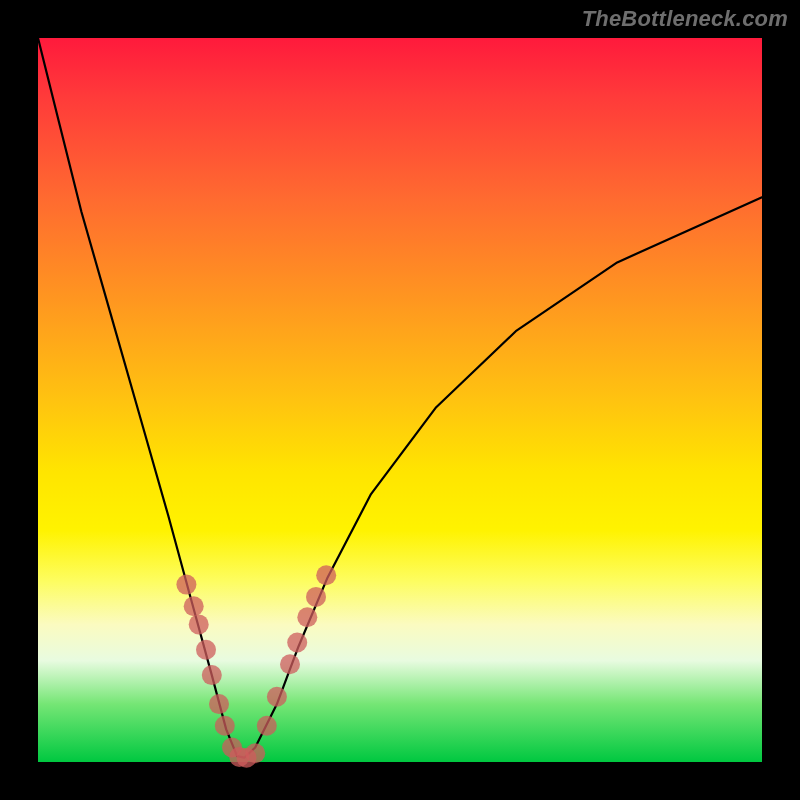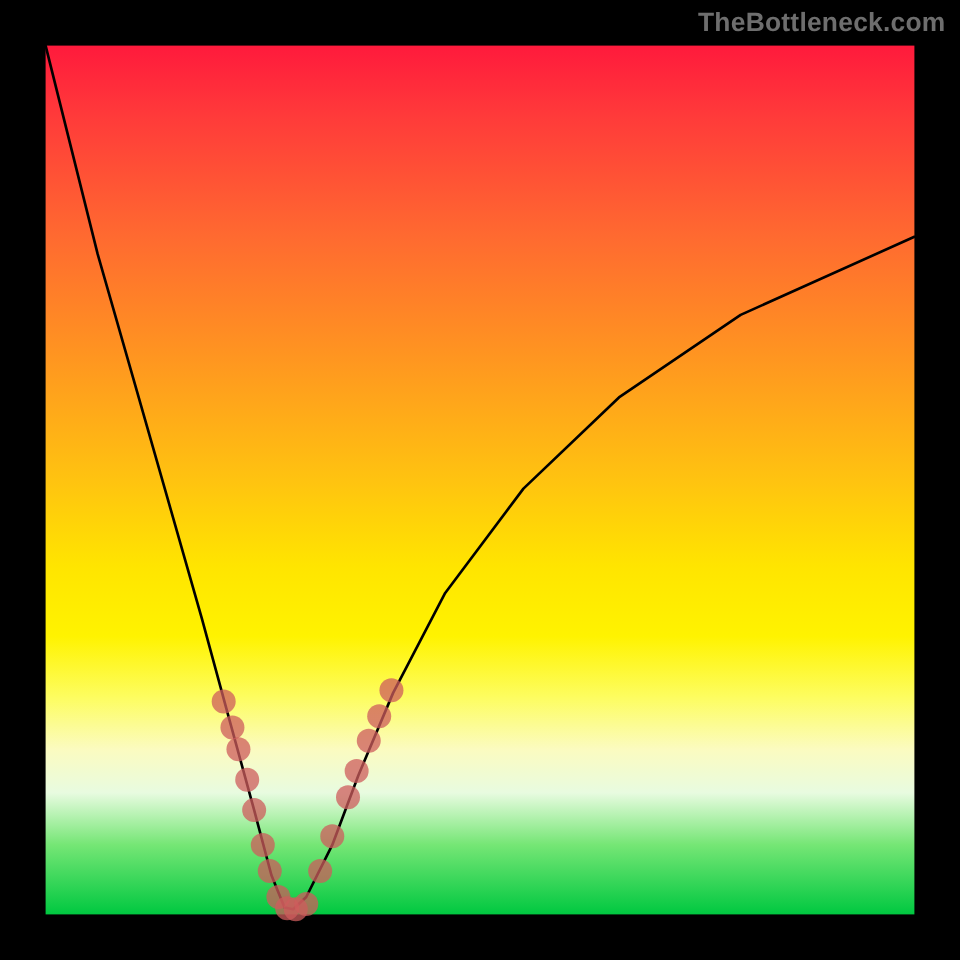--- a/index.html
+++ b/index.html
@@ -9,20 +9,21 @@
     height: 800px;
     overflow: hidden;
     background: #000;
     font-family: Arial, Helvetica, sans-serif;
   }
   .stage {
     position: relative;
     width: 800px;
     height: 800px;
     background: #000;
+    font-style: italic;
   }
   .plot-area {
     position: absolute;
     left: 38px;
     top: 38px;
     width: 724px;
     height: 724px;
     background: linear-gradient(
       to bottom,
       #ff1a3c 0%,

